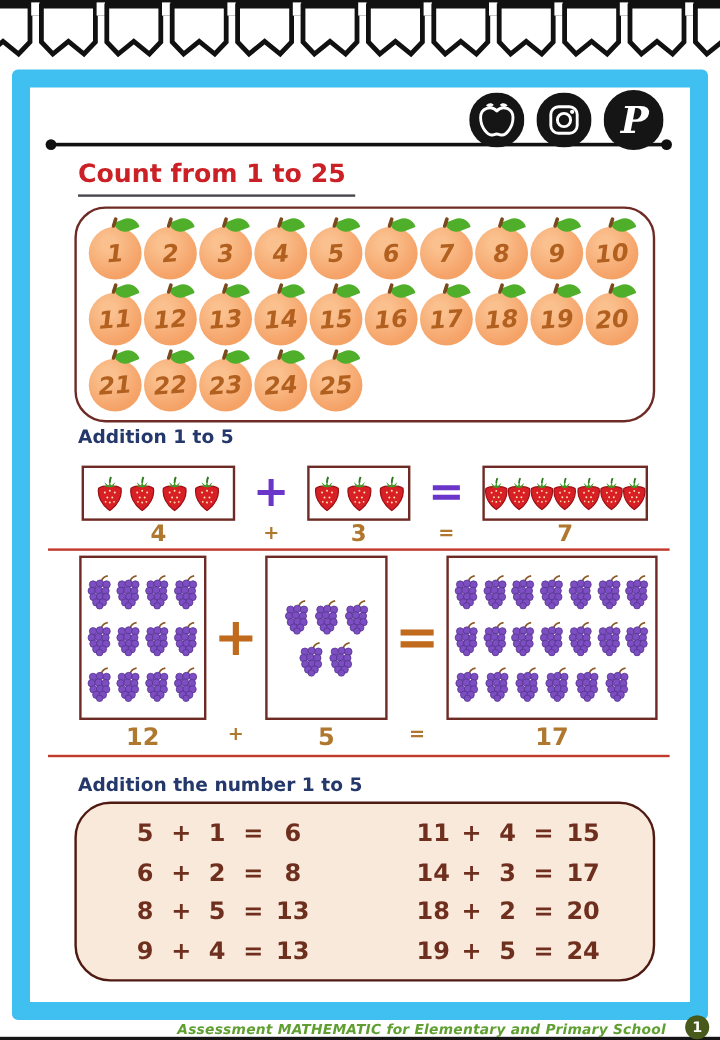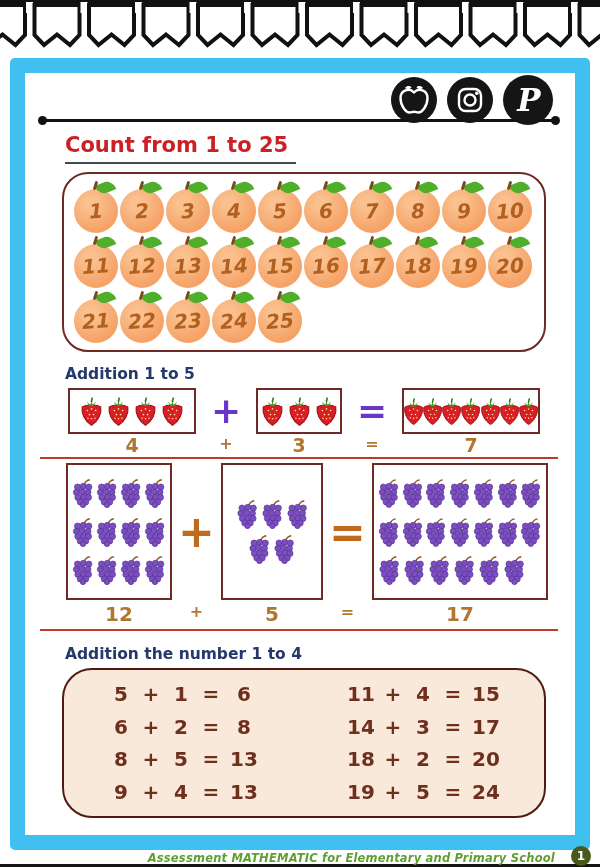--- a/index.html
+++ b/index.html
@@ -57,21 +57,21 @@
   .g-box{border:2px solid var(--box_border);box-sizing:border-box;display:flex;flex-direction:column;
         justify-content:space-evenly;padding:4px 4px;background:#fff;}
   .gb-a{width:106px;} .gb-b{width:102px;justify-content:center;gap:5px;} .gb-c{width:176px;}
   .gb-b .fruit-row{justify-content:center;}
   .g-op{font-size:44px;font-weight:900;color:var(--brown_op);line-height:1;width:44px;
         align-self:center;text-align:center;}
   .grape{width:23px;height:30px;}
   .grape-labels{left:41px;top:529px;width:482px;font-size:20px;}
   .grape-labels .w1{width:106px;} .grape-labels .wo{width:44px;font-size:16px;}
   .grape-labels .w2{width:102px;} .grape-labels .w3{width:176px;}
-  .t1{top:292px;} .t2{top:572px;}
+  .t1{top:282px;} .t2{top:572px;}
   .eq2-box{position:absolute;left:37px;top:595px;width:484px;height:150px;box-sizing:border-box;
         background:var(--eq_box_bg);border:2px solid #4f1a12;border-radius:30px;display:flex;
         padding:8px 0;}
   .eq-col{flex:1;display:flex;flex-direction:column;justify-content:space-around;align-items:center;}
   .equation{display:flex;gap:9px;font-weight:800;font-size:20px;color:var(--eq_text);}
   .equation span{display:inline-block;text-align:center;}
   .equation .ea{min-width:24px;} .equation .eop{min-width:18px;} .equation .ec{min-width:30px;}
   .footer{position:absolute;left:0;top:850px;width:600px;height:14px;border-bottom:3px solid #151515;}
   .footer-text{position:absolute;right:45px;top:1px;color:var(--footer_green);font-style:italic;
         font-weight:700;font-size:11.5px;letter-spacing:.2px;white-space:nowrap;}
@@ -1192,21 +1192,21 @@
   <div class="labels-row grape-labels">
     <span class="w1">12</span>
     <span class="wo">+</span>
     <span class="w2">5</span>
     <span class="wo">=</span>
     <span class="w3">17</span>
   </div>
 
   <div class="rule rule2"></div>
 
-  <div class="sec-title t2">Addition the number 1 to 4</div>
+  <div class="sec-title t2">Addition the number 1 to 5</div>
 
   <div class="eq2-box">
     <div class="eq-col">
         <div class="equation">
           <span class="ea">5</span>
           <span class="eop">+</span>
           <span class="ea">1</span>
           <span class="eop">=</span>
           <span class="ec">6</span>
         </div>

